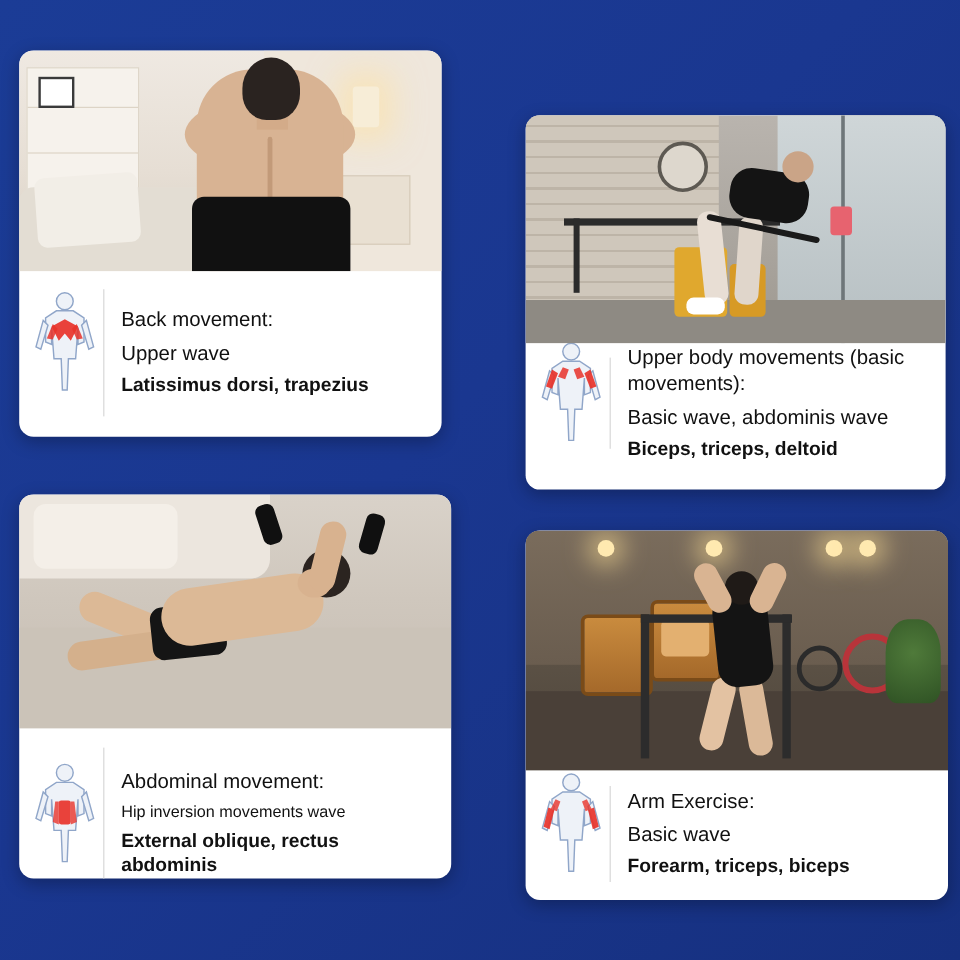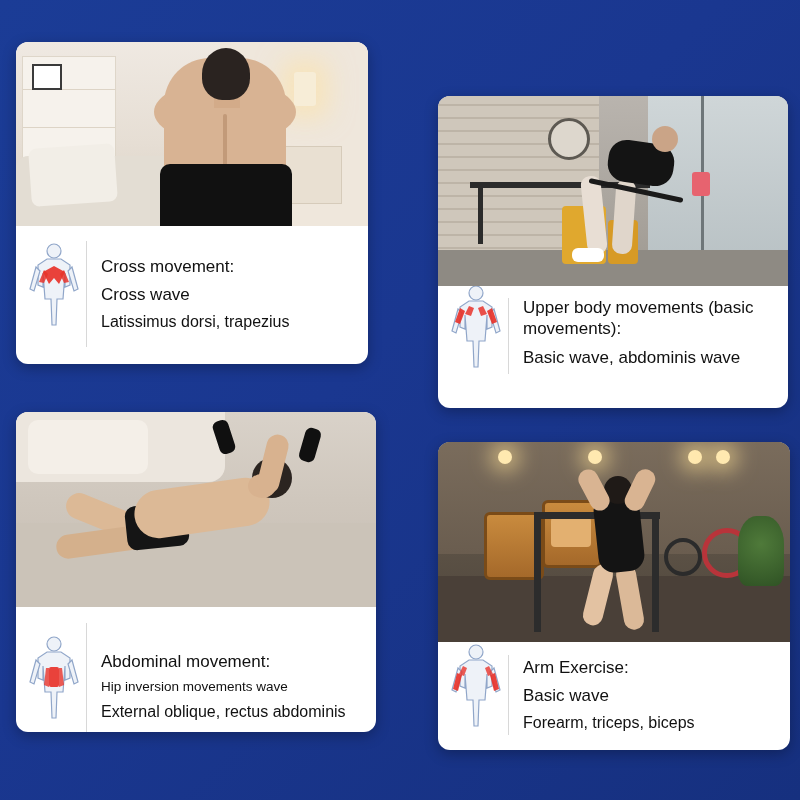--- a/index.html
+++ b/index.html
@@ -77,21 +77,21 @@
   }
   .texts {
     padding-left: 14px;
     flex: 1 1 auto;
     color: #111;
     line-height: 1.24;
   }
   .t-title   { font-size: 17px; font-weight: 500; margin-bottom: 7px; }
   .t-sub     { font-size: 17px; font-weight: 500; margin-bottom: 7px; }
   .t-small   { font-size: 13.5px; margin-bottom: 6px; }
-  .t-muscles { font-size: 16px; font-weight: 400; }
+  .t-muscles { font-size: 16px; font-weight: 700; }
 
   
   .scene { position:absolute; inset:0; }
 
   
   .s1 { background: linear-gradient(180deg,#efe9e2 0%,#e6ded4 55%,#d9d0c4 100%); }
   .s1 .wallR { position:absolute; right:0; top:0; width:42%; height:100%; background:#efe7dc; }
   .s1 .shelf { position:absolute; left:6px; top:14px; width:92px; height:150px; background:#f6f2ec; border:1px solid #ded6c9; }
   .s1 .shelf i { position:absolute; left:0; width:100%; height:1px; background:#ddd4c6; }
   .s1 .frame { position:absolute; left:16px; top:22px; width:26px; height:22px; background:#fff; border:2px solid #3a3a3a; }
@@ -201,22 +201,22 @@
             <path d="M45 25 L51 47 l-4 2 -6-20z"></path>
           </g>
           <g fill="#e8332a">
             <path d="M27 24 L16 30 L22 42 L27 36 L32 42 L38 30 z" opacity="0.92"></path>
             <path d="M17 28 L12 40 L17 41 L21 32 z" opacity="0.85"></path>
             <path d="M37 28 L42 40 L37 41 L33 32 z" opacity="0.85"></path>
           </g>
         </svg>
       </div>
       <div class="texts">
-        <div class="t-title">Cross movement:</div>
-        <div class="t-sub">Cross wave</div>
+        <div class="t-title">Back movement:</div>
+        <div class="t-sub">Upper wave</div>
         <div class="t-muscles">Latissimus dorsi, trapezius</div>
       </div>
     </div>
   </div>
 
   <div class="card c2">
     <div class="photo">
       <div class="scene s2">
         <div class="brick"></div>
         <div class="glassR"></div>
@@ -249,20 +249,21 @@
             <path d="M11 24 L6 38 L11 40 L16 27 z" opacity="0.92"></path>
             <path d="M43 24 L48 38 L43 40 L38 27 z" opacity="0.92"></path>
             <path d="M20 22 L16 30 L22 32 L25 24 z" opacity="0.85"></path>
             <path d="M34 22 L38 30 L32 32 L29 24 z" opacity="0.85"></path>
           </g>
         </svg>
       </div>
       <div class="texts">
         <div class="t-title">Upper body movements (basic movements):</div>
         <div class="t-sub">Basic wave, abdominis wave</div>
+        <div class="t-muscles">Biceps, triceps, deltoid</div>
       </div>
     </div>
   </div>
 
   <div class="card c3">
     <div class="photo">
       <div class="scene s3">
         <div class="sofa"></div>
         <div class="cush"></div>
         <div class="rug"></div>

